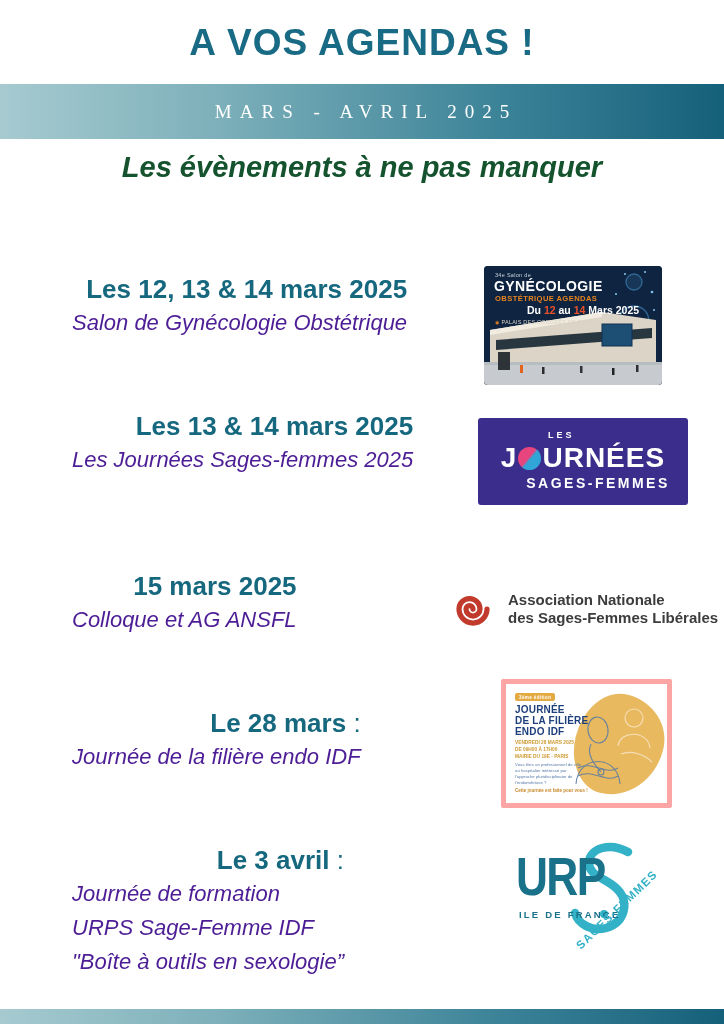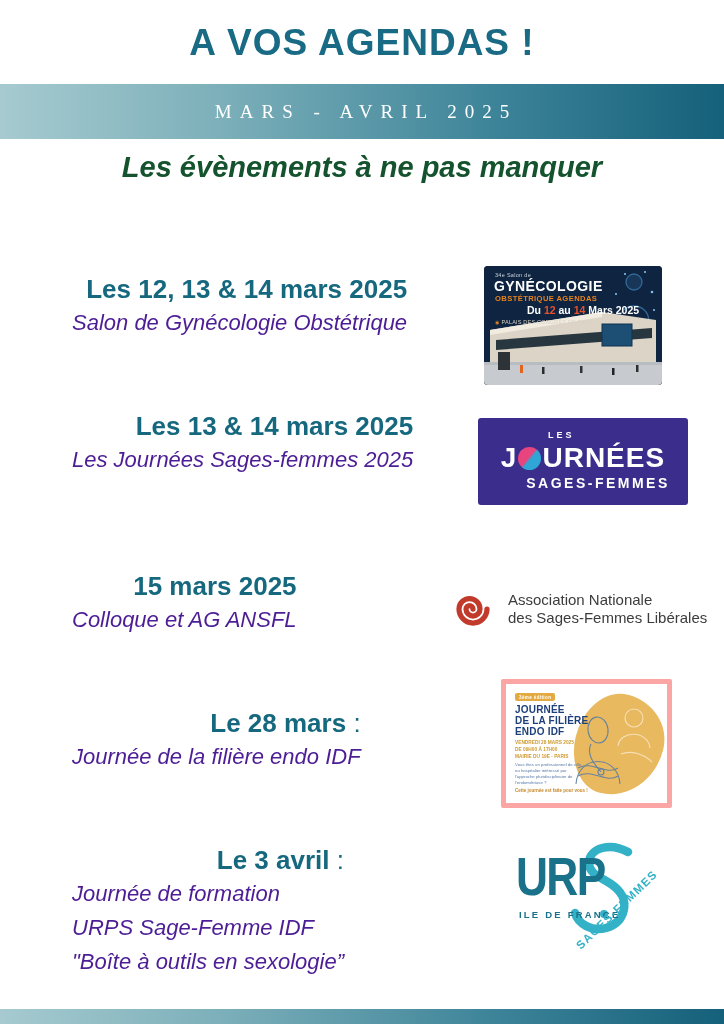--- a/index.html
+++ b/index.html
@@ -43,21 +43,21 @@
   .j-les{position:absolute;top:12px;left:70px;font-size:9px;font-weight:bold;letter-spacing:3px;}
   .j-main{position:absolute;top:24px;left:0;width:100%;display:flex;align-items:center;
           justify-content:center;font-size:28px;font-weight:800;letter-spacing:1px;}
   .j-o{display:inline-block;width:23px;height:23px;border-radius:50%;
        background:linear-gradient(130deg,#e8447e 46%,#30a6d6 54%);margin:0 1px;}
   .j-bottom{position:absolute;top:57px;left:0;width:100%;text-align:center;
             padding-left:30px;box-sizing:border-box;font-size:14px;font-weight:bold;letter-spacing:2.5px;}
 
   
   .ansfl{position:absolute;left:452px;top:588px;display:flex;align-items:center;gap:14px;}
-  .a-txt{font-size:15px;color:#3c3c3c;font-weight:normal;line-height:18px;}
+  .a-txt{font-size:15px;color:#3c3c3c;font-weight:bold;line-height:18px;}
 
   
   .endo{position:absolute;left:501px;top:679px;width:161px;height:119px;background:#fff;
         border:5px solid #fca5a5;border-radius:2px;overflow:hidden;}
   .e-blob{position:absolute;right:4px;top:10px;width:88px;height:102px;background:#e9b960;
           border-radius:46% 54% 58% 42% / 52% 44% 56% 48%;transform:rotate(14deg);}
   .e-art{position:absolute;left:0;top:0;}
   .e-badge{position:absolute;top:9px;left:9px;background:#e3aa41;color:#fff;font-size:4.5px;
            font-weight:bold;padding:1.5px 4px;border-radius:2px;letter-spacing:.4px;}
   .e-title{position:absolute;top:20px;left:9px;font-size:10px;font-weight:800;color:#1d3f7b;

